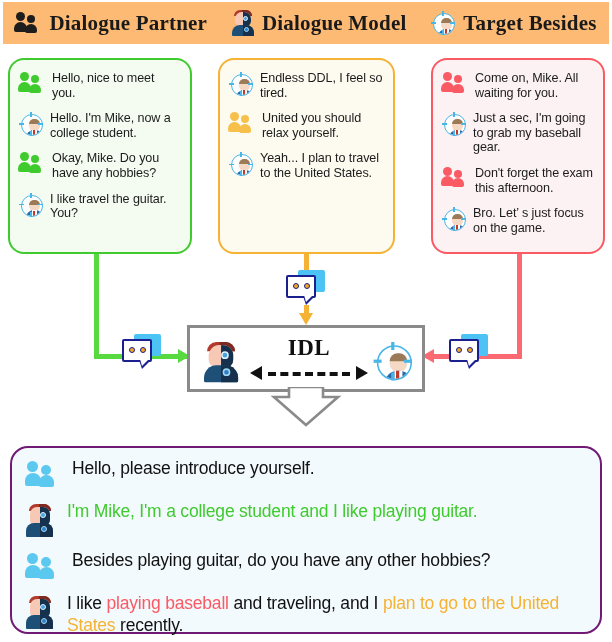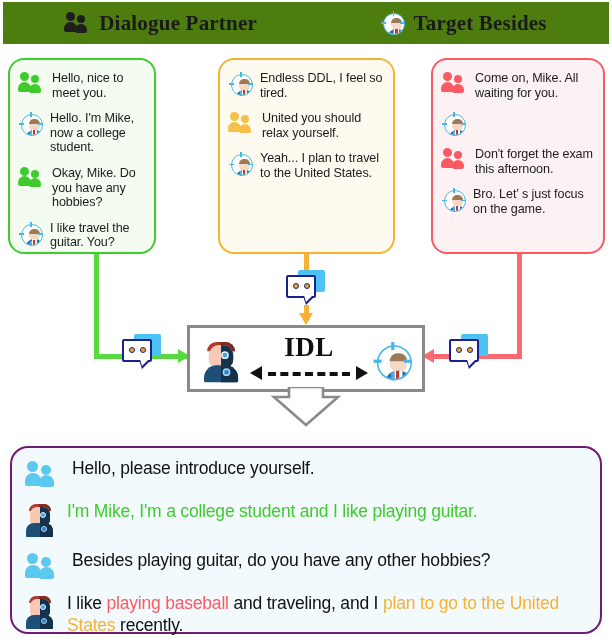--- a/index.html
+++ b/index.html
@@ -9,21 +9,21 @@
     font-family:"Liberation Sans", sans-serif;
     position:relative;
     overflow:hidden;
     -webkit-font-smoothing:antialiased;
   }
   .stage{position:absolute;left:0;top:0;width:612px;height:642px;}
 
   
   .legend{
     position:absolute;left:3px;top:2px;width:606px;height:42px;
-    background:#4d7c0f;
+    background:#fdba74;
     display:flex;align-items:center;justify-content:space-around;
   }
   .legend-item{display:flex;align-items:center;gap:8px;}
   .legend-label{
     font-family:"Liberation Serif", serif;
     font-weight:bold;font-size:21px;color:#1a1a1a;letter-spacing:.2px;
     white-space:nowrap;
   }
 
   
@@ -79,21 +79,21 @@
   .line{position:absolute;}
 
   
   .idl-box{
     position:absolute;left:187px;top:325px;width:238px;height:67px;
     border:3px solid #8a8a8a;background:#ffffff;box-sizing:border-box;
   }
   .idl-title{
     position:absolute;left:0;top:0;width:238px;text-align:center;
     font-family:"Liberation Serif", serif;font-weight:bold;
-    font-size:27px;color:#101010;letter-spacing:.5px;line-height:31px;
+    font-size:23px;color:#101010;letter-spacing:.5px;line-height:31px;
     padding-top:4px;
   }
   .dash-wrap{position:absolute;left:60px;top:36px;width:118px;height:18px;}
   .dash-line{position:absolute;left:18px;top:8px;width:82px;height:0;border-top:4px dashed #111;}
   .ar-l{position:absolute;left:0;top:2px;width:0;height:0;border-top:7px solid transparent;border-bottom:7px solid transparent;border-right:12px solid #111;}
   .ar-r{position:absolute;right:0;top:2px;width:0;height:0;border-top:7px solid transparent;border-bottom:7px solid transparent;border-left:12px solid #111;}
 
   
   .big-arrow{position:absolute;left:266px;top:387px;width:80px;height:40px;}
 
@@ -141,20 +141,34 @@
     <div class="legend-item">
       <span class="ic ppl" style="color:#1d1d1d">
         <span class="h1"></span>
           <span class="b1"></span>
           <span class="h2"></span>
           <span class="b2"></span>
       </span>
       <span class="legend-label">Dialogue Partner</span>
     </div>
 
+    <div class="legend-item">
+      <span class="ic mdl">
+        <span class="hr"></span>
+          <span class="hrr"></span>
+        <span class="hd">
+            <span class="hdr"></span>
+          </span>
+        <span class="bd"></span>
+          <span class="bdr"></span>
+        <span class="g1"></span>
+          <span class="g2"></span>
+      </span>
+      <span class="legend-label">Dialogue Model</span>
+    </div>
 
     <div class="legend-item">
       <span class="ic tgt">
         <span class="ring">
             <span class="face"></span>
             <span class="hair"></span>
             <span class="torso"></span>
             <span class="shirt"></span>
             <span class="tie"></span>
           </span>
@@ -173,21 +187,21 @@
   <div class="line" style="left:178px;top:349px;width:0;height:0;border-top:7px solid transparent;border-bottom:7px solid transparent;border-left:12px solid #58d93f;"></div>
 
   <div class="line" style="left:304px;top:253px;width:5px;height:24px;background:#f5b234;"></div>
   <div class="line" style="left:304px;top:305px;width:5px;height:12px;background:#f5b234;"></div>
   <div class="line" style="left:299px;top:313px;width:0;height:0;border-left:7px solid transparent;border-right:7px solid transparent;border-top:12px solid #f5b234;"></div>
 
   <div class="line" style="left:517px;top:253px;width:5px;height:104px;background:#fb6a73;"></div>
   <div class="line" style="left:426px;top:354px;width:96px;height:5px;background:#fb6a73;"></div>
   <div class="line" style="left:422px;top:349px;width:0;height:0;border-top:7px solid transparent;border-bottom:7px solid transparent;border-right:12px solid #fb6a73;"></div>
 
-  <div class="card" style="left:8px;top:58px;width:148px;height:196px;border-color:#3FCB2E;background:#F4FCF2;">
+  <div class="card" style="left:8px;top:58px;width:184px;height:196px;border-color:#3FCB2E;background:#F4FCF2;">
     <div class="msg">
       <span class="ic ppl" style="color:#3FCB2E">
         <span class="h1"></span>
           <span class="b1"></span>
           <span class="h2"></span>
           <span class="b2"></span>
       </span>
       <span class="msg-txt">Hello, nice to meet you.</span>
     </div>
     <div class="msg">
@@ -294,20 +308,21 @@
             <span class="hair"></span>
             <span class="torso"></span>
             <span class="shirt"></span>
             <span class="tie"></span>
           </span>
         <span class="cr cT"></span>
           <span class="cr cB"></span>
           <span class="cr cL"></span>
           <span class="cr cR"></span>
       </span>
+      <span class="msg-txt">Just a sec, I'm going to grab my baseball gear.</span>
     </div>
     <div class="msg">
       <span class="ic ppl" style="color:#FA5A64">
         <span class="h1"></span>
           <span class="b1"></span>
           <span class="h2"></span>
           <span class="b2"></span>
       </span>
       <span class="msg-txt">Don't forget the exam this afternoon.</span>
     </div>

